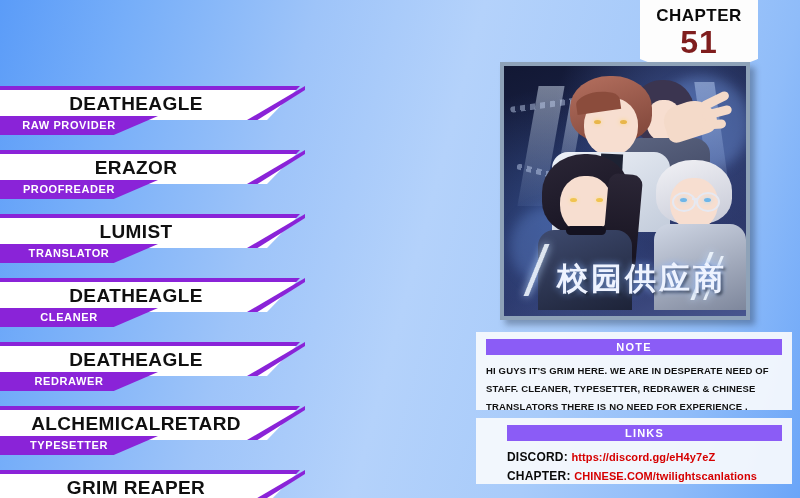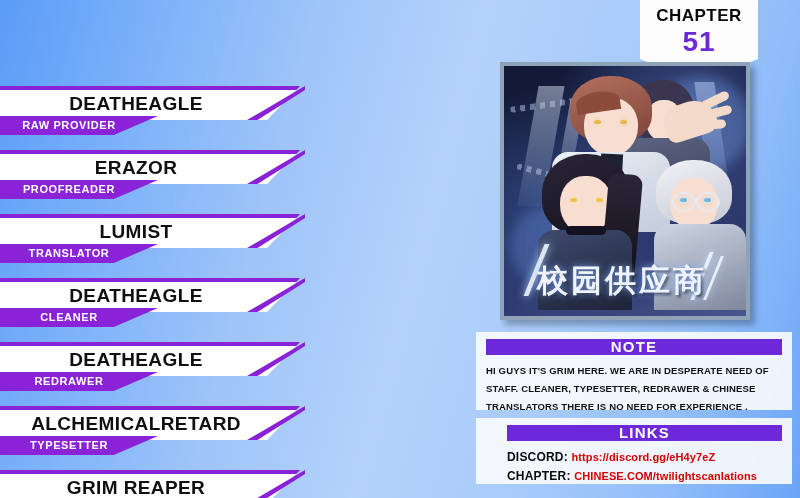--- a/index.html
+++ b/index.html
@@ -62,23 +62,23 @@
     box-sizing: border-box;
   }
   .chapter-word {
     font-size: 17px;
     font-weight: 900;
     letter-spacing: 0.5px;
     color: #0a0a0a;
     line-height: 20px;
   }
   .chapter-num {
-    font-size: 28px;
-    font-weight: 900;
-    color: #6d28d9;
+    font-size: 32px;
+    font-weight: 900;
+    color: #7f1d1d;
     line-height: 32px;
     letter-spacing: 1px;
   }
 
   
   .credits {
     position: absolute;
     left: 0;
     top: 86px;
     width: 330px;
@@ -193,53 +193,53 @@
   }
   
   .ch { position: absolute; }
   .ch-hair { position: absolute; border-radius: 48% 48% 40% 40%; }
   .ch-face { position: absolute; background: #f7ded0; border-radius: 46% 46% 50% 50%; }
   .ch-body { position: absolute; border-radius: 16px 16px 0 0; }
   .eye { position: absolute; width: 7px; height: 4px; border-radius: 50%; }
 
   .cover-title-cn {
     position: absolute;
-    left: 18px;
+    left: 38px;
     bottom: 18px;
     width: 200px;
     text-align: center;
     font-size: 31px;
     font-weight: 900;
     color: #eef3ff;
     letter-spacing: 3px;
     text-shadow: 0 0 7px rgba(140,180,255,0.95), 2px 2px 3px rgba(0,0,0,0.7);
-    font-family: Liberation Sans, sans-serif;
+    font-family: Liberation Mono, monospace;
     line-height: 34px;
   }
   .cover-slash {
     position: absolute;
     background: rgba(240,247,255,0.9);
     transform: skewX(-22deg);
     box-shadow: 0 0 8px rgba(190,220,255,0.9);
   }
 
   
   .panel {
     position: absolute;
     background: rgba(248,250,253,0.93);
     padding: 7px 10px 9px 10px;
     box-sizing: border-box;
   }
   .panel-note { left: 476px; top: 332px; width: 316px; height: 78px; }
   .panel-links { left: 476px; top: 418px; width: 316px; height: 66px; padding-left: 31px; }
   .panel-header {
-    background: #6d28d9;
+    background: #8b5cf6;
     color: #ffffff;
     text-align: center;
-    font-size: 15px;
+    font-size: 11px;
     font-weight: 900;
     letter-spacing: 1.2px;
     line-height: 16px;
     height: 16px;
     margin-bottom: 7px;
   }
   .note-body {
     font-size: 9.5px;
     font-weight: 900;
     color: #111111;

